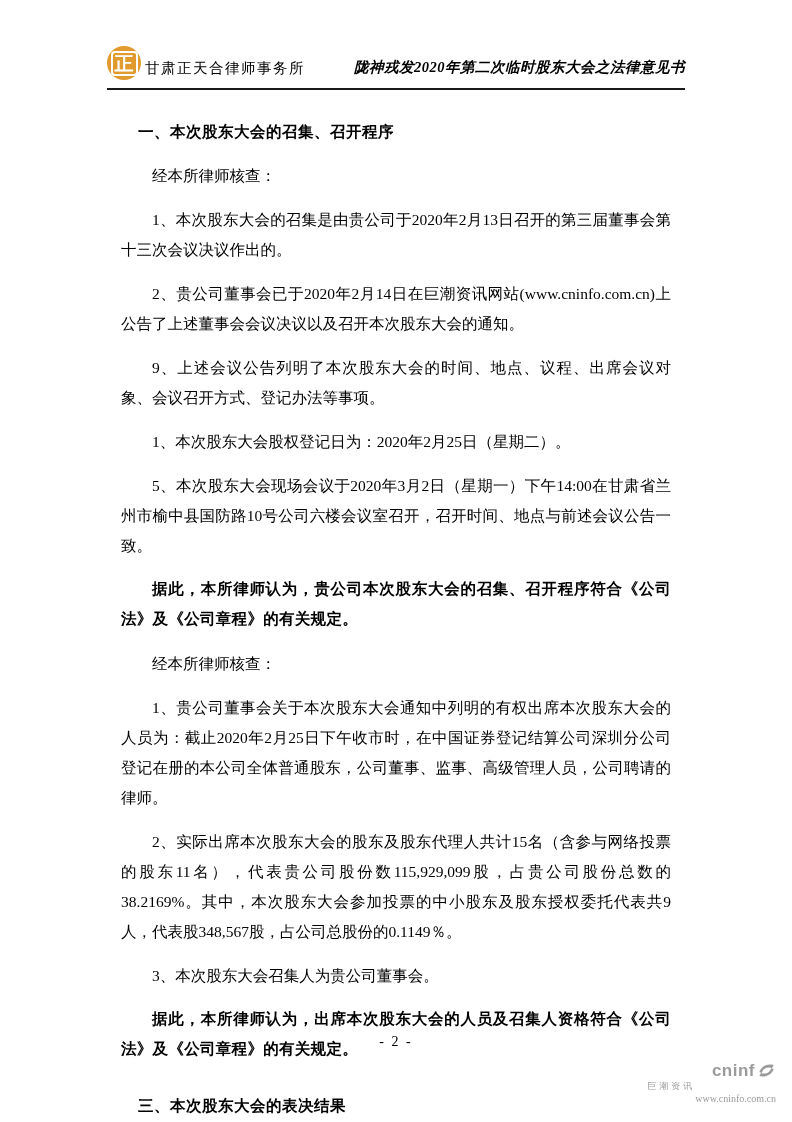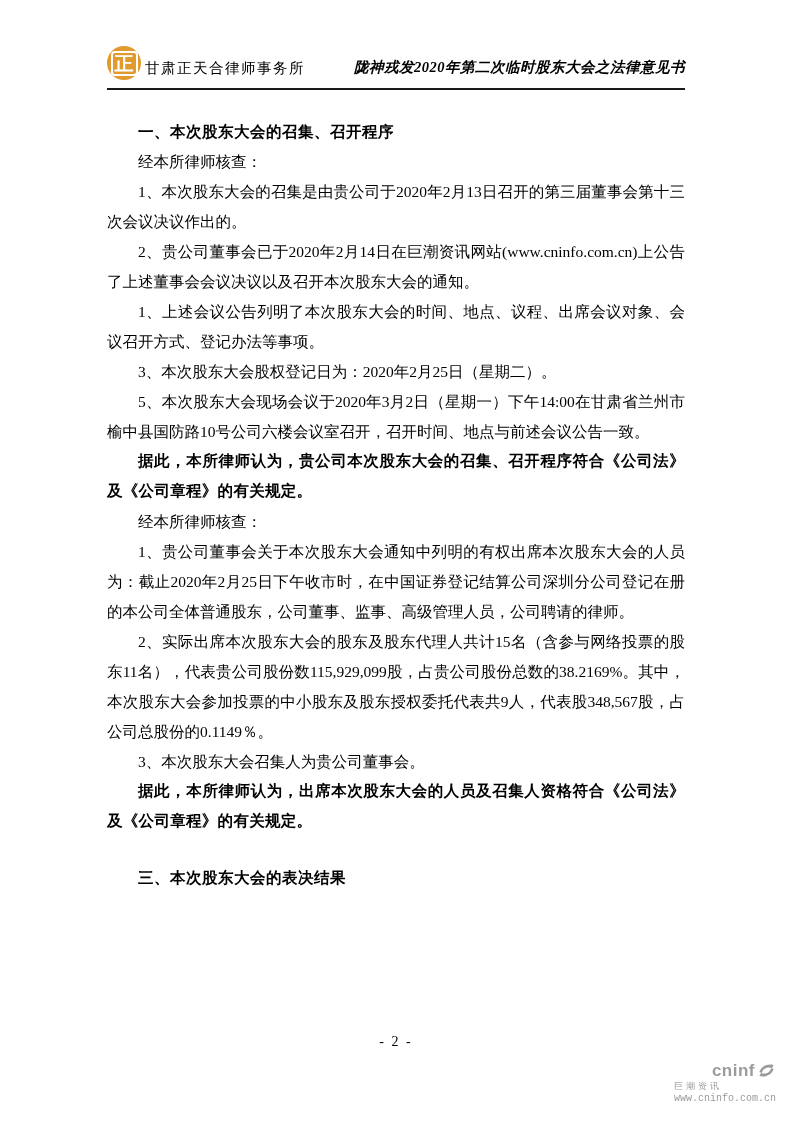--- a/index.html
+++ b/index.html
@@ -43,21 +43,21 @@
   .doc-title{
     font-size:14.5px; font-weight:600; font-style:italic;
     padding-bottom:3px; letter-spacing:0.5px;
   }
   
   .content{
     padding-top:27px;
     font-size:15.5px; line-height:30px;
     text-align:justify;
   }
-  .content p{ margin:0; text-indent:2em; }
+  .content p{ margin:14px; text-indent:2em; }
   .section-heading{
     margin:0; font-size:15.5px; line-height:30px; text-indent:2em;
     font-weight:bold;
     font-family:"Liberation Sans","DejaVu Sans",sans-serif;
     letter-spacing:0.5px;
   }
   .section-2 .section-heading{ margin-top:32px; }
   .section-3 .section-heading{ margin-top:26px; }
   .conclusion{
     font-weight:bold;
@@ -74,21 +74,21 @@
     text-align:left; color:var(--cninfo-gray); line-height:1.15;
     user-select:none;
   }
   .cninfo-top{ display:flex; align-items:center; justify-content:flex-end; gap:2px; }
   .cninfo-word{
     font-family:"Liberation Sans","DejaVu Sans",sans-serif;
     font-weight:bold; font-size:17px; letter-spacing:0.5px;
   }
   .cninfo-swirl{ width:19px; height:19px; display:block; }
   .cninfo-cn{ font-size:9px; letter-spacing:3px; margin-top:1px; margin-right:14px; }
-  .cninfo-url{ font-size:10px; font-family:Liberation Mono, monospace; margin-top:1px; }
+  .cninfo-url{ font-size:10px; font-family:Liberation Serif, serif; margin-top:1px;margin-left:48px; }
 </style>
 </head>
 <body>
 
 <div class="page">
 
   <div class="header">
     <div class="header-left">
       <span class="firm-logo">
         <span class="logo-char">正</span>
@@ -98,22 +98,22 @@
     <div class="doc-title">陇神戎发2020年第二次临时股东大会之法律意见书</div>
   </div>
 
   <div class="content">
 
     <section class="section-1">
       <h2 class="section-heading">一、本次股东大会的召集、召开程序</h2>
       <p>经本所律师核查：</p>
       <p>1、本次股东大会的召集是由贵公司于2020年2月13日召开的第三届董事会第十三次会议决议作出的。</p>
       <p>2、贵公司董事会已于2020年2月14日在巨潮资讯网站(www.cninfo.com.cn)上公告了上述董事会会议决议以及召开本次股东大会的通知。</p>
-      <p>1、上述会议公告列明了本次股东大会的时间、地点、议程、出席会议对象、会议召开方式、登记办法等事项。</p>
-      <p>3、本次股东大会股权登记日为：2020年2月25日（星期二）。</p>
+      <p>9、上述会议公告列明了本次股东大会的时间、地点、议程、出席会议对象、会议召开方式、登记办法等事项。</p>
+      <p>1、本次股东大会股权登记日为：2020年2月25日（星期二）。</p>
       <p>5、本次股东大会现场会议于2020年3月2日（星期一）下午14:00在甘肃省兰州市榆中县国防路10号公司六楼会议室召开，召开时间、地点与前述会议公告一致。</p>
       <p class="conclusion">据此，本所律师认为，贵公司本次股东大会的召集、召开程序符合《公司法》及《公司章程》的有关规定。</p>
     </section>
 
     <section class="section-2">
       <p>经本所律师核查：</p>
       <p>1、贵公司董事会关于本次股东大会通知中列明的有权出席本次股东大会的人员为：截止2020年2月25日下午收市时，在中国证券登记结算公司深圳分公司登记在册的本公司全体普通股东，公司董事、监事、高级管理人员，公司聘请的律师。</p>
       <p>2、实际出席本次股东大会的股东及股东代理人共计15名（含参与网络投票的股东11名），代表贵公司股份数115,929,099股，占贵公司股份总数的38.2169%。其中，本次股东大会参加投票的中小股东及股东授权委托代表共9人，代表股348,567股，占公司总股份的0.1149％。</p>
       <p>3、本次股东大会召集人为贵公司董事会。</p>
       <p class="conclusion">据此，本所律师认为，出席本次股东大会的人员及召集人资格符合《公司法》及《公司章程》的有关规定。</p>

